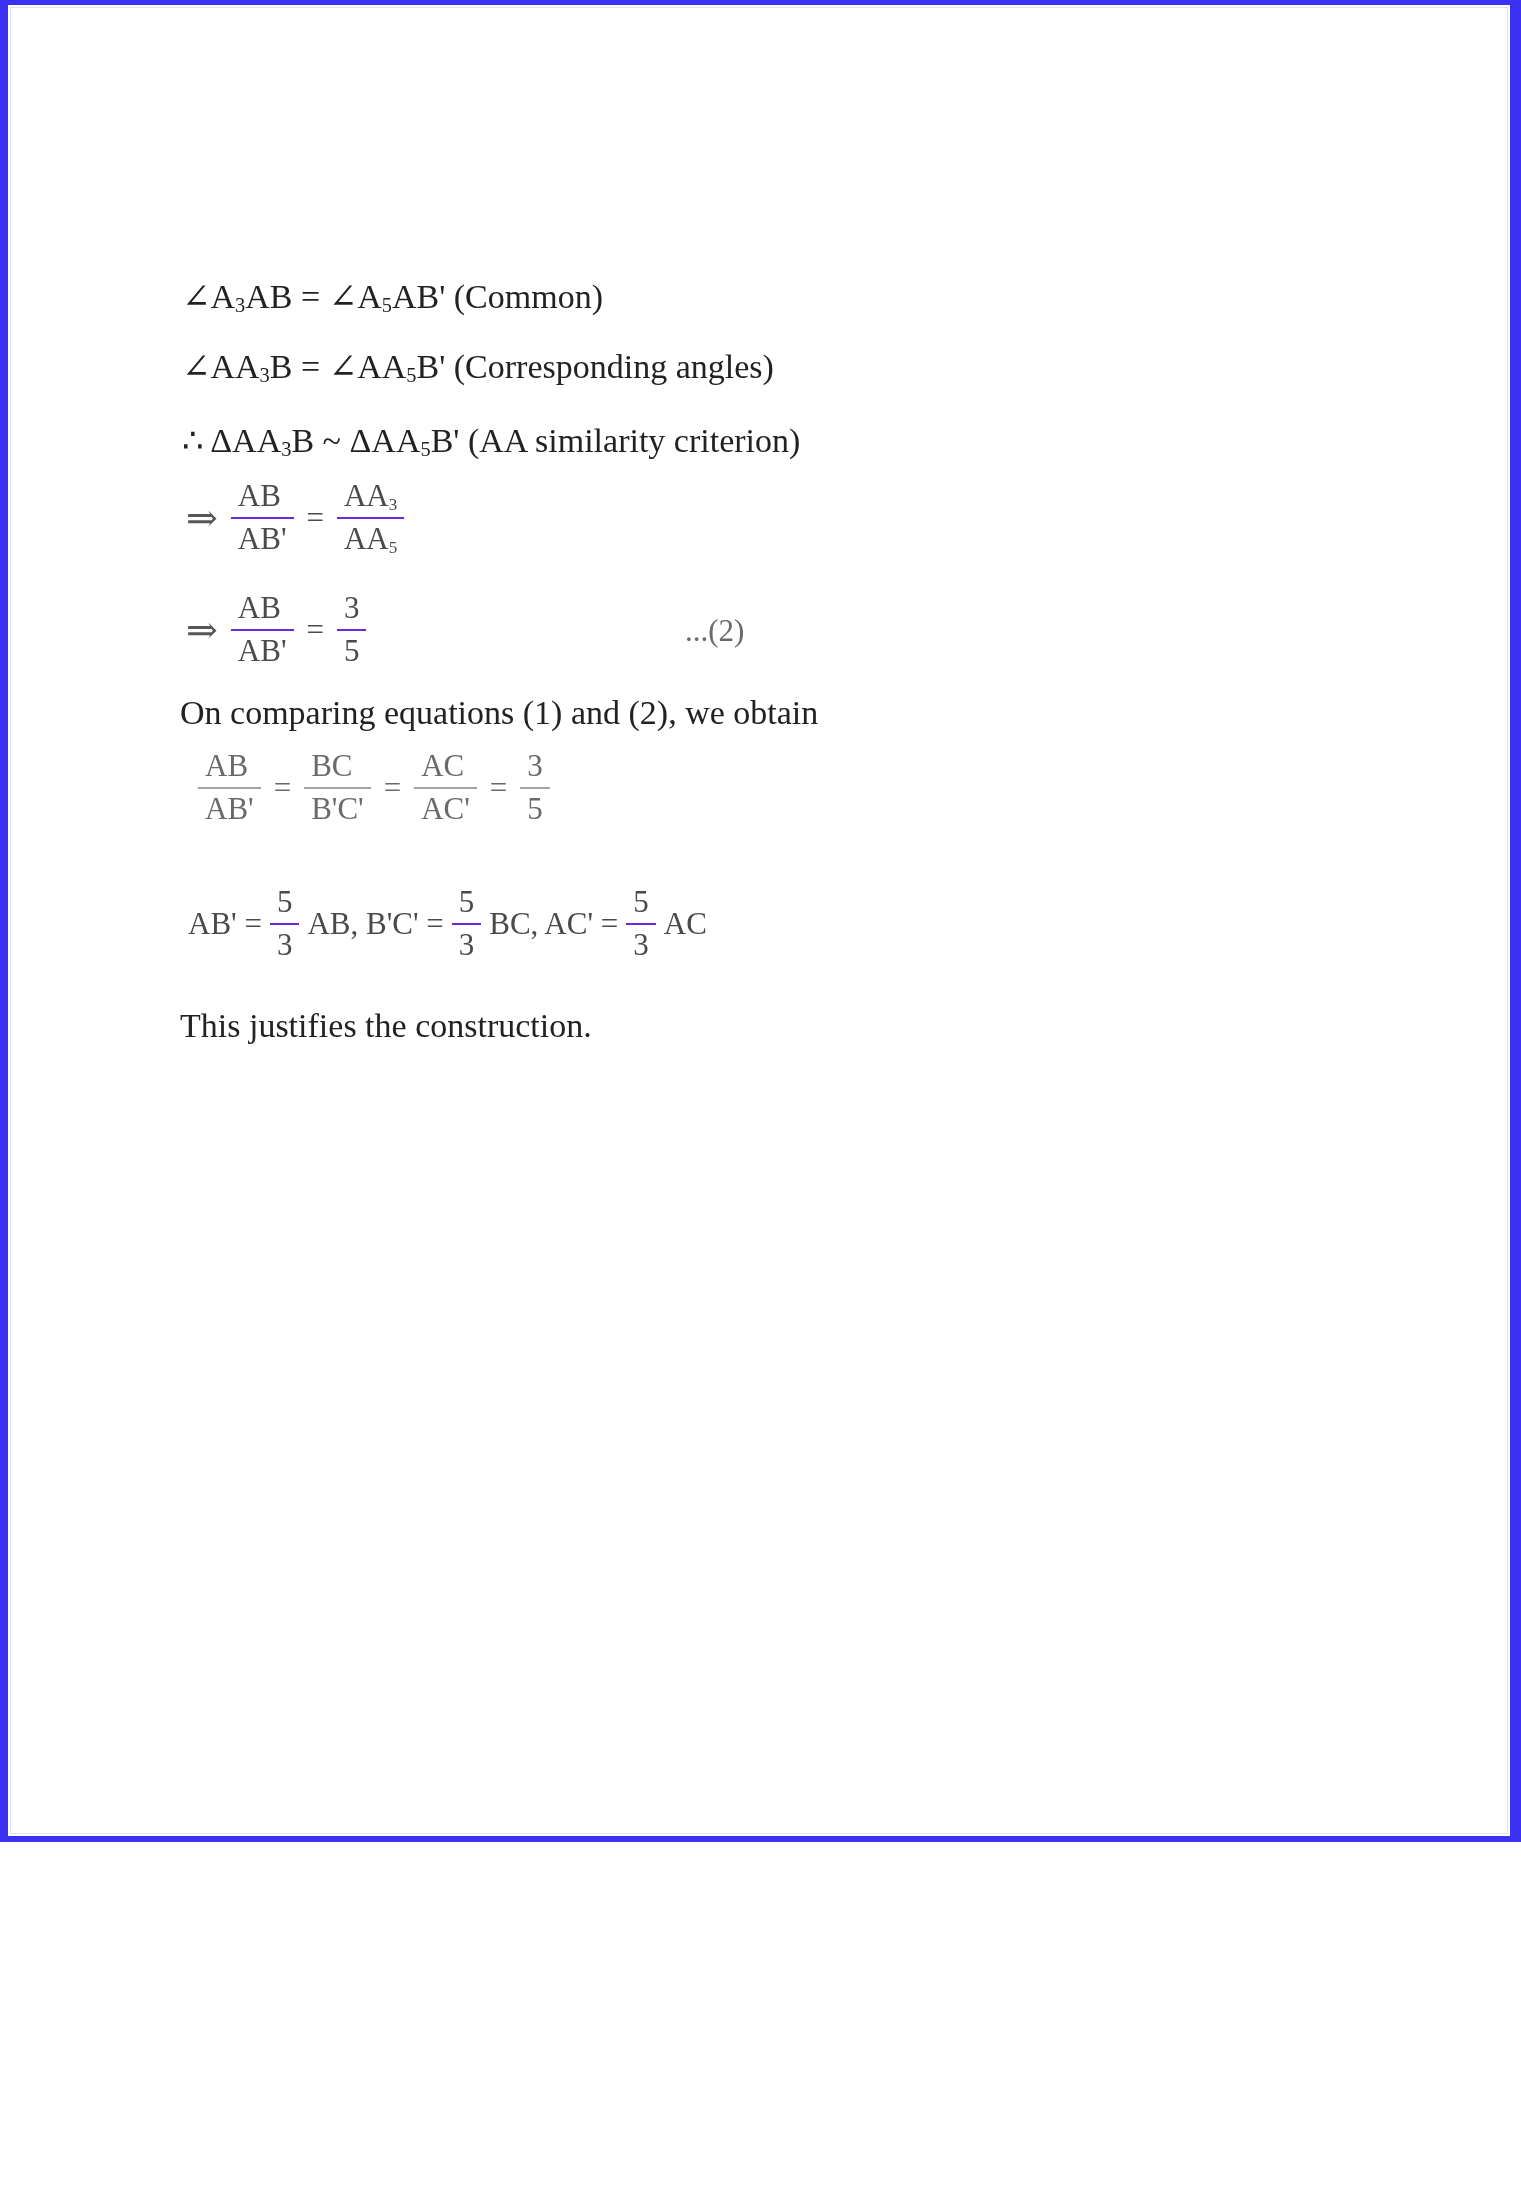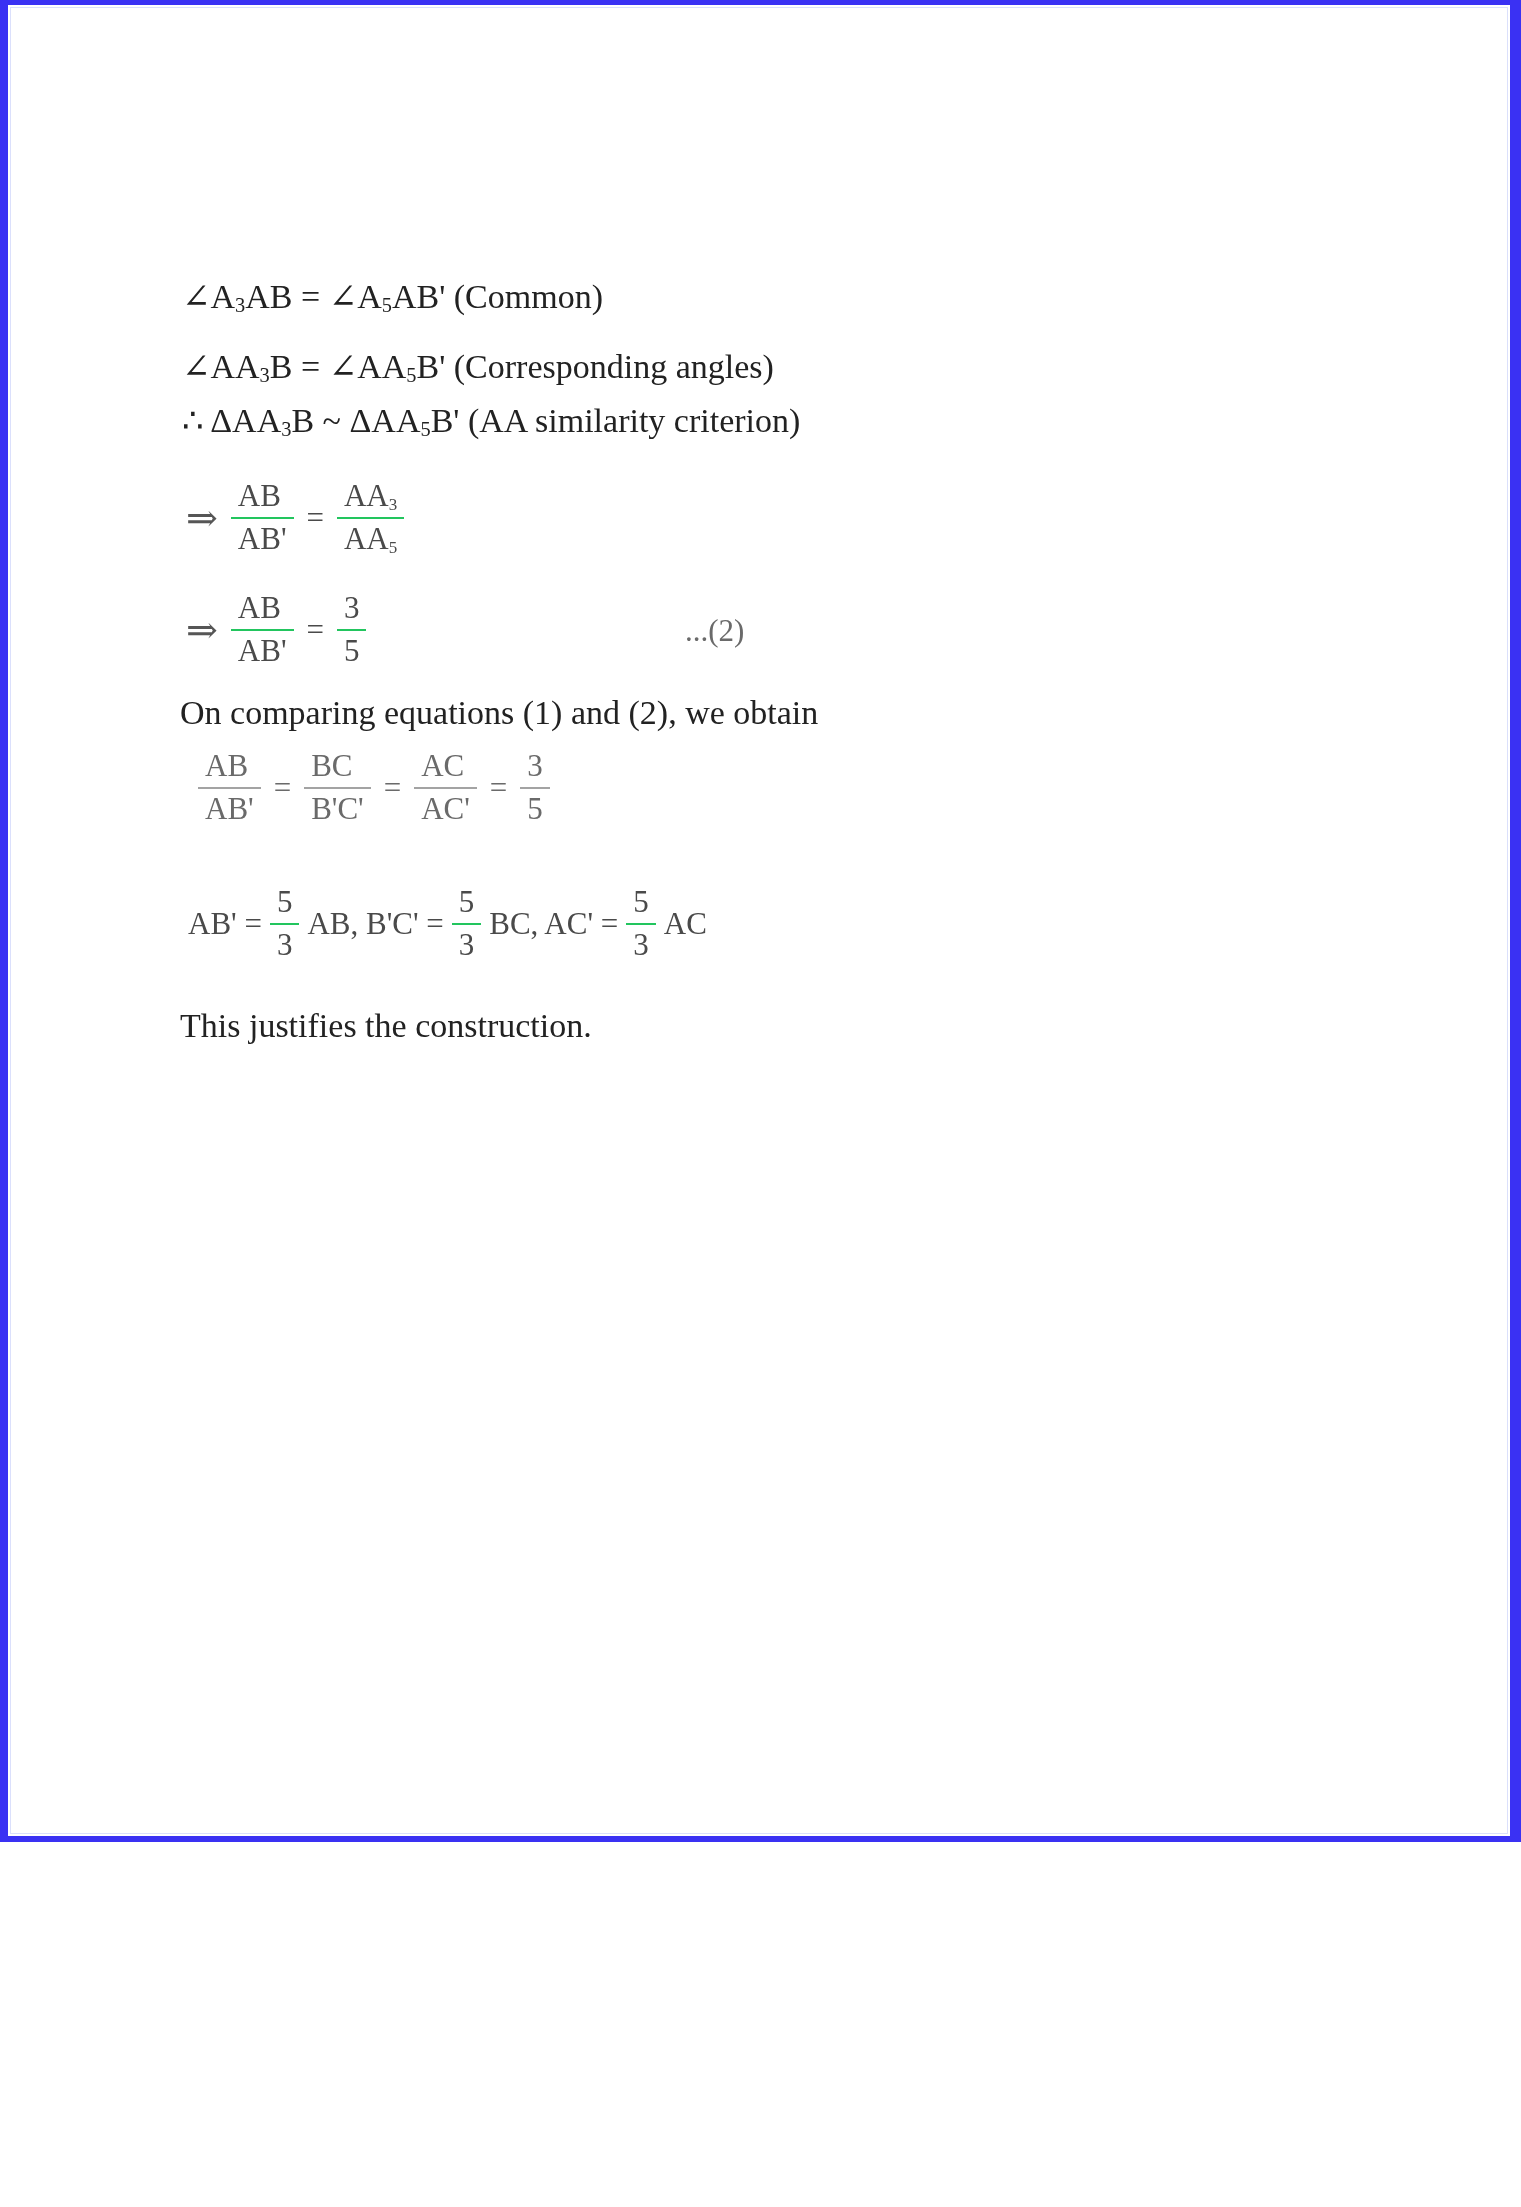--- a/index.html
+++ b/index.html
@@ -37,21 +37,21 @@
     gap:13px;
     font-size:31px;
     color:#4a4a4a;
     white-space:nowrap;
     filter:blur(0.4px);
   }
   .eq .arrow{font-size:38px;color:#565656;line-height:1;}
   .eq .op{font-size:31px;}
   .frac{display:inline-block;text-align:left;line-height:1.12;vertical-align:middle;}
   .frac .num{display:block;padding:2px 7px 3px;}
-  .frac .den{display:block;border-top:2px solid #22c55e;padding:3px 7px 2px;}
+  .frac .den{display:block;border-top:2px solid #6d28d9;padding:3px 7px 2px;}
   .frac sub{font-size:0.55em;vertical-align:-0.25em;line-height:0;}
   .eq-light{color:#6a6a6a;}
   .eq-light .frac .den{border-top-color:#a3a3a3;}
   .eq-tag{
     position:absolute;
     font-size:31px;
     color:#6a6a6a;
     filter:blur(0.5px);
     white-space:nowrap;
   }
@@ -73,21 +73,21 @@
 <div class="page">
 
   <div class="tl" style="left:174px;top:272px;">
     <span>∠A</span><sub>3</sub><span>AB = ∠A</span><sub>5</sub><span>AB' (Common)</span>
   </div>
 
   <div class="tl" style="left:174px;top:342px;">
     <span>∠AA</span><sub>3</sub><span>B = ∠AA</span><sub>5</sub><span>B' (Corresponding angles)</span>
   </div>
 
-  <div class="tl" style="left:174px;top:396px;">
+  <div class="tl" style="left:174px;top:416px;">
     <span>∴ ΔAA</span><sub>3</sub><span>B ~ ΔAA</span><sub>5</sub><span>B' (AA similarity criterion)</span>
   </div>
 
   <div class="eq" style="left:178px;top:472px;">
     <span class="arrow">⇒</span>
     <span class="frac">
       <span class="num">AB</span>
       <span class="den">AB'</span>
     </span>
     <span class="op">=</span>

